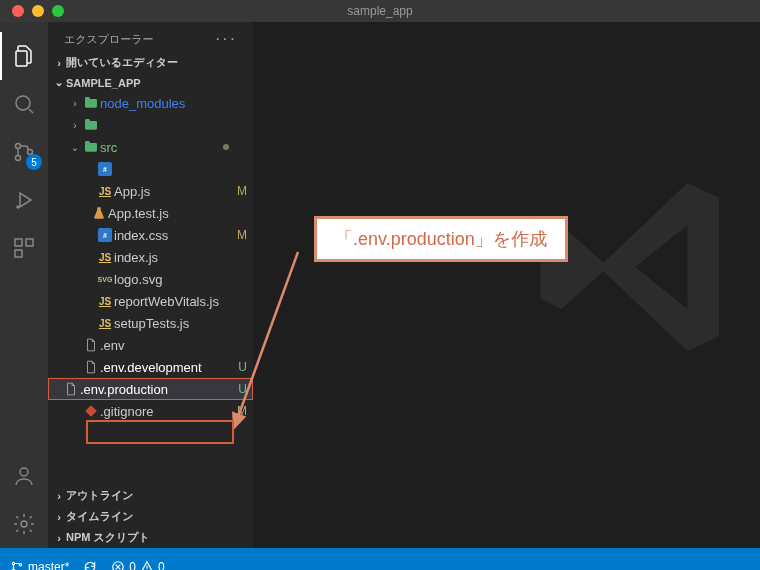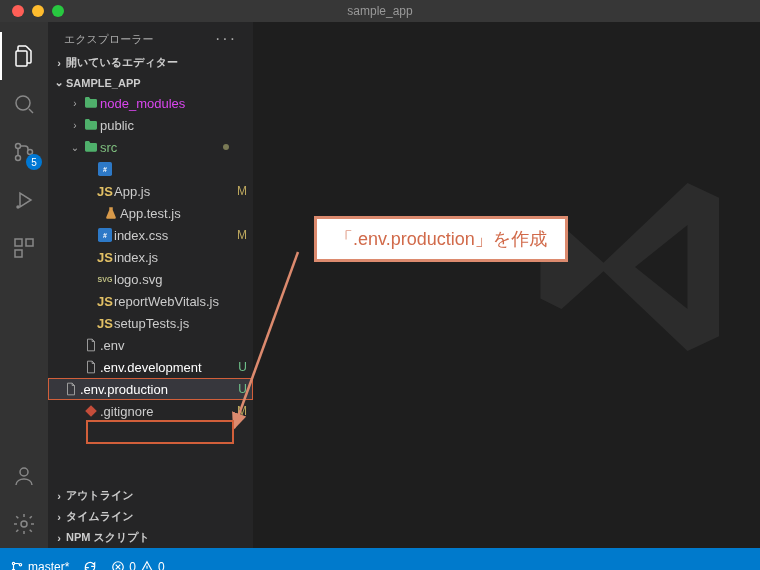--- a/index.html
+++ b/index.html
@@ -30,27 +30,27 @@
 .tree { flex: 1; overflow: hidden; }
 .row { display: flex; align-items: center; height: 22px; padding-right: 6px; cursor: pointer; position: relative; }
 .row .chev { width: 14px; text-align: center; font-size: 10px; color: #aaa; }
 .row .ico { width: 18px; display: inline-flex; align-items: center; justify-content: center; }
 .row .name { flex: 1; white-space: nowrap; overflow: hidden; text-overflow: ellipsis; }
 .row .status { width: 14px; text-align: right; font-size: 12px; }
 .row.sel { background: #37373d; outline: 1px solid #d25f3a; outline-offset: -1px; }
 .row.dirty .status { color: #bda85e; }
 .row.unt .name { color: #ffffff; }
 .row.unt .status { color: #6fc28b; }
-.row.dimmed .name { color: #d946ef; }
+.row.dimmed .name { color: #3b82f6; }
 .row.src .name { color: #7fbf7f; }
 .srcdot { width: 6px; height: 6px; border-radius: 50%; background: #7a7a55; margin-left: auto; margin-right: 4px; }
 
 .ico-folder { color: #4fb06b; }
 .ico-css { color: #2d79c7; }
-.ico-js { color: #e2c065; font-size: 13px; font-weight: 700; }
+.ico-js { color: #e2c065; font-size: 10px; font-weight: 700; text-decoration: underline; }
 .ico-test { color: #d89a4a; }
 .ico-svg { color: #c2c285; font-size: 7px; font-weight: 700; }
 .ico-file { color: #aaa; }
 .ico-git { color: #c44d3a; }
 
 .editor { flex: 1; background: #1e1e1e; position: relative; }
 .watermark { position: absolute; right: 20px; top: 140px; opacity: 0.06; }
 
 .callout { position: absolute; left: 285px; top: 216px; border: 3px solid #dc8a6e; background: #fff; padding: 8px 18px; color: #d16a4a; font-size: 18px; margin-left: 29px; }
 .arrow-svg { position: absolute; left: 226px; top: 248px; pointer-events: none; }
@@ -150,21 +150,20 @@
           <span class="name">node_modules</span>
           <span class="status"></span>
         </div>
         <div class="row" style="padding-left: 20px;">
           <span class="chev">›</span>
           <span class="ico">
             <svg width="16" height="16" viewBox="0 0 24 24" class="ico-folder">
               <path fill="currentColor" d="M3 5a2 2 0 012-2h4l2 3h8a2 2 0 012 2v9a2 2 0 01-2 2H5a2 2 0 01-2-2z"></path>
             </svg>
           </span>
-          <span class="name">public</span>
           <span class="status"></span>
         </div>
         <div class="row src" style="padding-left: 20px;">
           <span class="chev">⌄</span>
           <span class="ico">
             <svg width="16" height="16" viewBox="0 0 24 24" class="ico-folder">
               <path fill="currentColor" d="M3 5a2 2 0 012-2h4l2 3h8a2 2 0 012 2v9a2 2 0 01-2 2H5a2 2 0 01-2-2z"></path>
             </svg>
           </span>
           <span class="name">src</span>
@@ -182,21 +181,21 @@
           <span class="status"></span>
         </div>
         <div class="row dirty" style="padding-left: 34px;">
           <span class="chev"></span>
           <span class="ico">
             <span class="ico-js">JS</span>
           </span>
           <span class="name">App.js</span>
           <span class="status">M</span>
         </div>
-        <div class="row" style="padding-left: 40px;">
+        <div class="row" style="padding-left: 28px;">
           <span class="chev"></span>
           <span class="ico">
             <svg width="14" height="14" viewBox="0 0 24 24" class="ico-test">
               <path fill="currentColor" d="M9 2h6v5l5 12a2 2 0 01-2 3H6a2 2 0 01-2-3l5-12z"></path>
             </svg>
           </span>
           <span class="name">App.test.js</span>
           <span class="status"></span>
         </div>
         <div class="row dirty" style="padding-left: 34px;">

